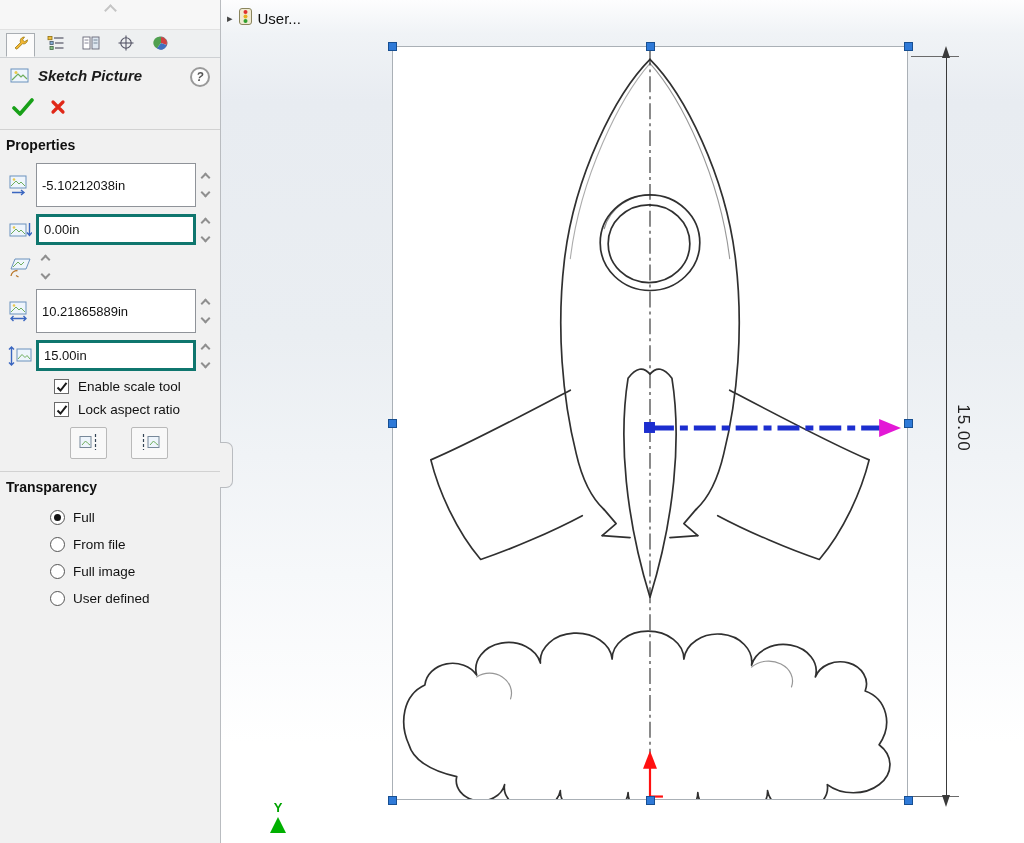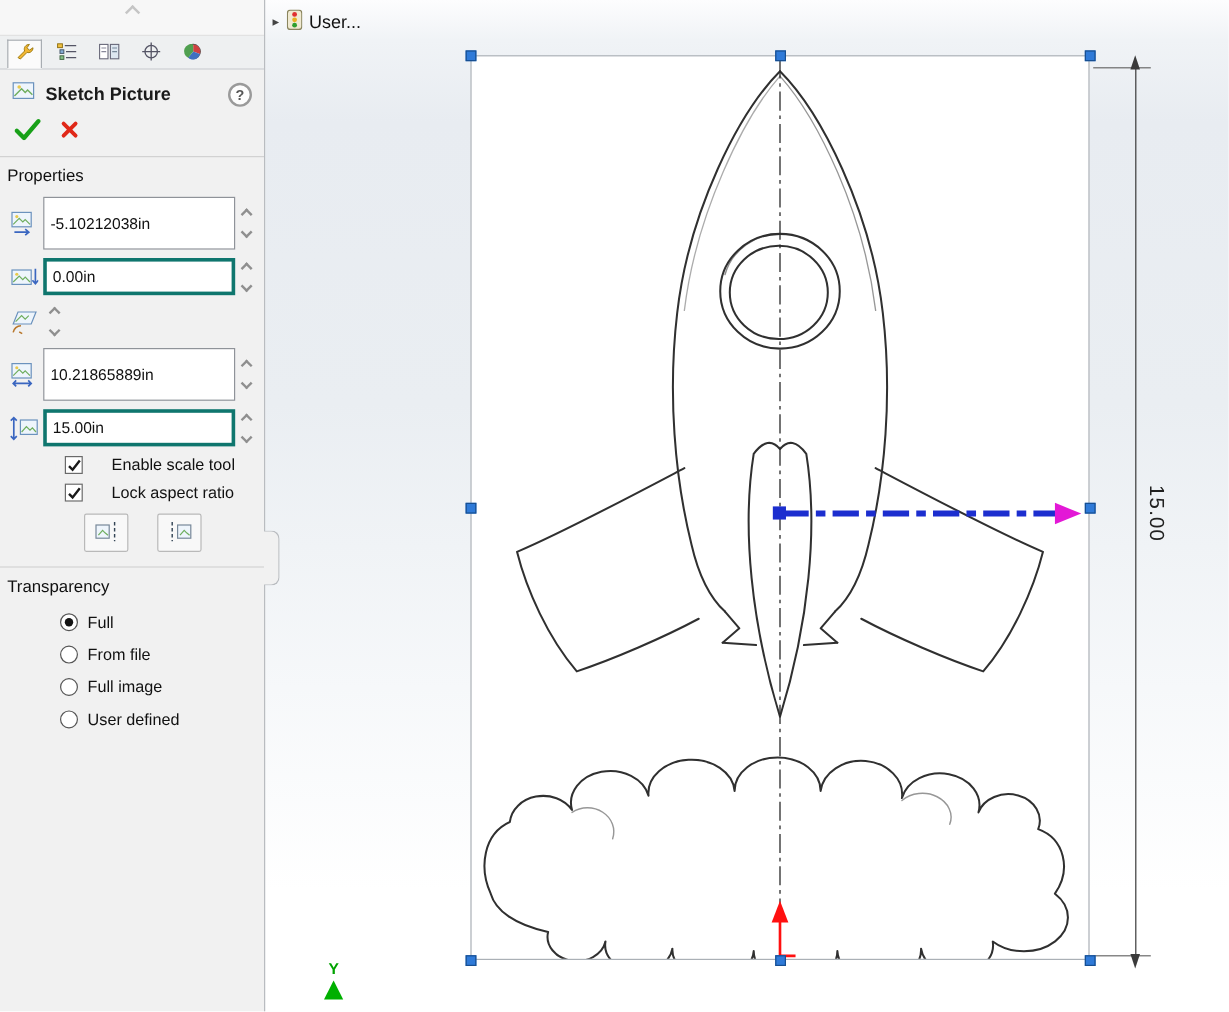--- a/index.html
+++ b/index.html
@@ -13,43 +13,43 @@
   .panel-top { height:30px; background:#f7f7f7; border-bottom:1px solid #e2e2e2;
                display:flex; align-items:flex-start; justify-content:center; padding-top:6px; }
   .grip-chevron { width:9px; height:9px; border-left:2px solid #c5c5c5; border-top:2px solid #c5c5c5;
                   transform:rotate(45deg); }
   .tabs { display:flex; align-items:flex-end; gap:6px; padding:3px 6px 0 6px; height:28px;
           background:#eef0f1; border-bottom:1px solid #cdd0d3; }
   .tab { width:29px; height:24px; display:flex; align-items:center; justify-content:center;
          border:1px solid transparent; background:transparent; cursor:default; }
   .tab.active { background:#fbfbfb; border:1px solid #a8adb2; border-bottom-color:#fbfbfb; }
 
-  .title-row { display:flex; align-items:center; gap:8px; padding:9px 10px 5px 10px; }
+  .title-row { display:flex; align-items:flex-start; gap:8px; padding:9px 10px 5px 10px;font-style:italic; }
   .title { font-size:15px; font-weight:bold; color:#1a1a1a; flex:1; }
   .help-btn { width:20px; height:20px; border-radius:50%; border:2px solid #9a9a9a; color:#555;
               font-weight:bold; font-size:12px; display:flex; align-items:center; justify-content:center;
               background:#fdfdfd; }
   .actions { display:flex; align-items:center; gap:16px; padding:4px 12px 10px 12px; }
   .icon-btn { background:transparent; border:none; display:flex; align-items:center; justify-content:center; }
 
   .divider { height:1px; background:#d2d2d2; }
-  .section-heading { font-size:14px; font-weight:normal; color:#101010; padding:7px 6px 3px 6px; }
+  .section-heading { font-size:14px; font-weight:bold; color:#101010; padding:7px 6px 3px 6px; }
 
   .prop-row { display:flex; align-items:center; margin:7px 6px 7px 4px; }
   .prop-icon { width:32px; height:24px; flex:none; display:flex; align-items:center; justify-content:center; }
   .prop-input { flex:1; height:44px; border:1px solid #8f9399; background:#fff;
                 font:13px "Liberation Sans", sans-serif; padding:0 5px; color:#111; min-width:0; }
   .prop-input.focused { border:3px solid #0f766e; height:31px; }
   .spinner { width:18px; height:30px; flex:none; display:flex; flex-direction:column;
              align-items:center; justify-content:space-between; padding:4px 0; }
   .chev { display:block; width:7px; height:7px; border-left:2px solid #8f8f8f; border-top:2px solid #8f8f8f; }
   .chev.up { transform:rotate(45deg); }
   .chev.dn { transform:rotate(225deg); }
 
-  .check-row { display:flex; align-items:center; gap:24px; margin:8px 8px 8px 54px; }
+  .check-row { display:flex; align-items:center; gap:9px; margin:8px 8px 8px 54px; }
   .checkbox { width:15px; height:15px; background:#fff; border:1px solid #6a6a6a; flex:none;
               display:flex; align-items:center; justify-content:center; }
   .check-label, .radio-label { font-size:13.5px; color:#111; }
 
   .align-row { display:flex; gap:24px; margin:10px 0 12px 70px; }
   .align-btn { width:37px; height:32px; border:1px solid #b9b9b9; background:#f8f8f8; border-radius:2px;
                display:flex; align-items:center; justify-content:center; }
 
   .radio-row { display:flex; align-items:center; gap:8px; margin:12px 8px 12px 50px; }
   .radio { width:15px; height:15px; border-radius:50%; border:1px solid #555; background:#fff;

